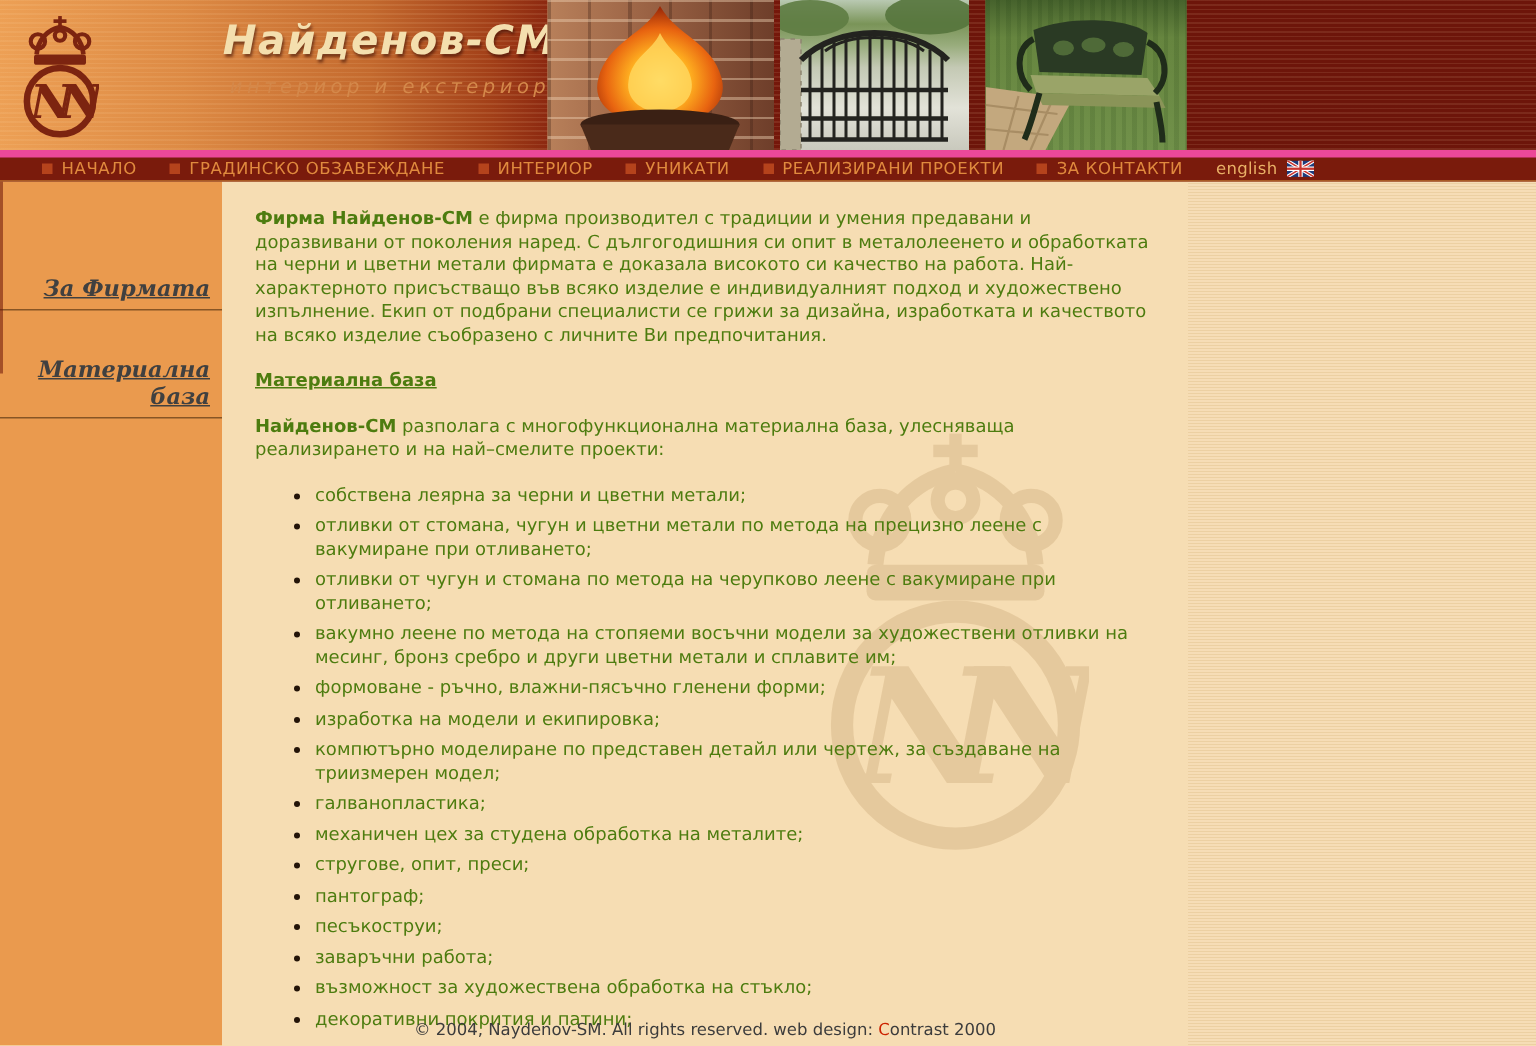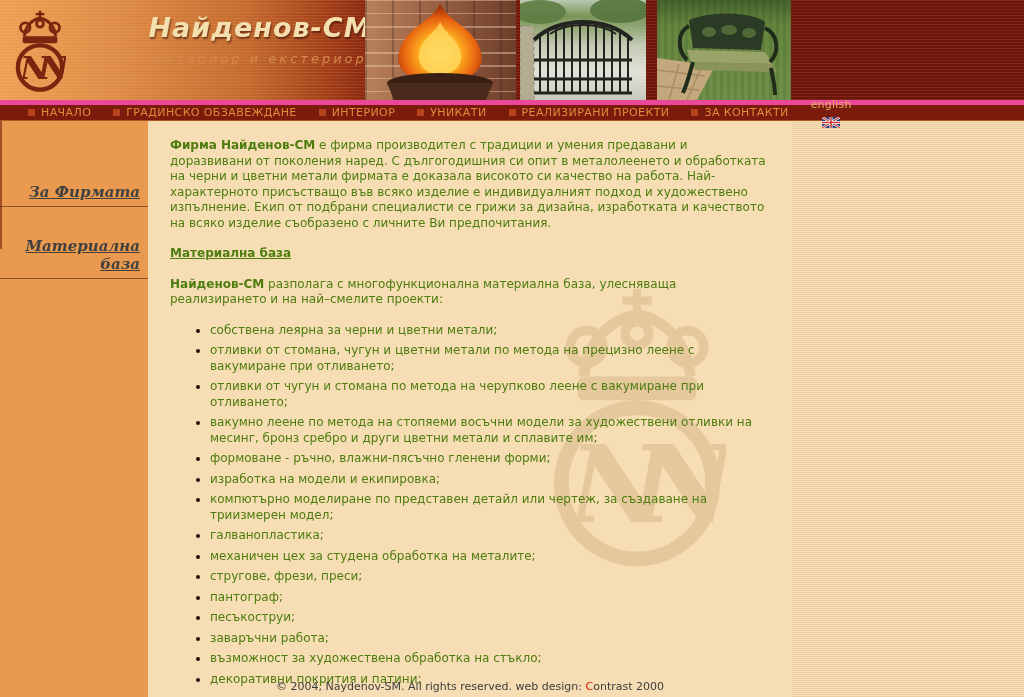--- a/index.html
+++ b/index.html
@@ -55,21 +55,21 @@
     position:absolute;left:0;top:100px;width:1024px;height:21px;z-index:3;
     background:#7a1b0c;
     border-top:5px solid #ec4899;border-bottom:1px solid #aa5a24;
     box-sizing:border-box;
     display:flex;align-items:center;gap:22px;
     padding-left:28px;
     font-size:11px;letter-spacing:0.4px;
   }
   .nav a{display:flex;align-items:center;gap:6px;color:#e08a3e;text-decoration:none;cursor:pointer;white-space:nowrap;}
   .nav-bullet{width:7px;height:7px;background:#b5431c;display:inline-block;}
-  .nav-lang{color:#e9b066 !important;letter-spacing:0.2px;flex-direction:column;}
+  .nav-lang{color:#e9b066 !important;letter-spacing:0.2px;}
   .flag{display:inline-block;width:18px;height:11px;vertical-align:middle;}
   
   .sidebar{position:absolute;left:0;top:121px;width:148px;height:576px;background:#ea9a4e;}
   .side-edge{position:absolute;left:0;top:0;width:2px;height:128px;background:#6a1408;opacity:0.55;}
   .side-link{
     display:block;text-align:right;padding:0 8px 5px 0;
     font-family:"DejaVu Serif", serif;font-style:italic;font-weight:bold;
     font-size:15px;color:#404040;
     text-decoration:underline;cursor:pointer;
     border-bottom:1px solid rgba(82,48,16,0.65);
@@ -245,21 +245,21 @@
     <ul class="facilities">
       <li>собствена леярна за черни и цветни метали;</li>
       <li>отливки от стомана, чугун и цветни метали по метода на прецизно леене с вакумиране при отливането;</li>
       <li>отливки от чугун и стомана по метода на черупково леене с вакумиране при отливането;</li>
       <li>вакумно леене по метода на стопяеми восъчни модели за художествени отливки на месинг, бронз сребро и други цветни метали и сплавите им;</li>
       <li>формоване - ръчно, влажни-пясъчно гленени форми;</li>
       <li>изработка на модели и екипировка;</li>
       <li>компютърно моделиране по представен детайл или чертеж, за създаване на триизмерен модел;</li>
       <li>галванопластика;</li>
       <li>механичен цех за студена обработка на металите;</li>
-      <li>стругове, фрези, преси;</li>
+      <li>стругове, опит, преси;</li>
       <li>пантограф;</li>
       <li>песъкоструи;</li>
       <li>заваръчни работа;</li>
       <li>възможност за художествена обработка на стъкло;</li>
       <li>декоративни покрития и патини;</li>
     </ul>
   </div>
 </div>
 
 <svg class="watermark" viewBox="0 0 60 94">

